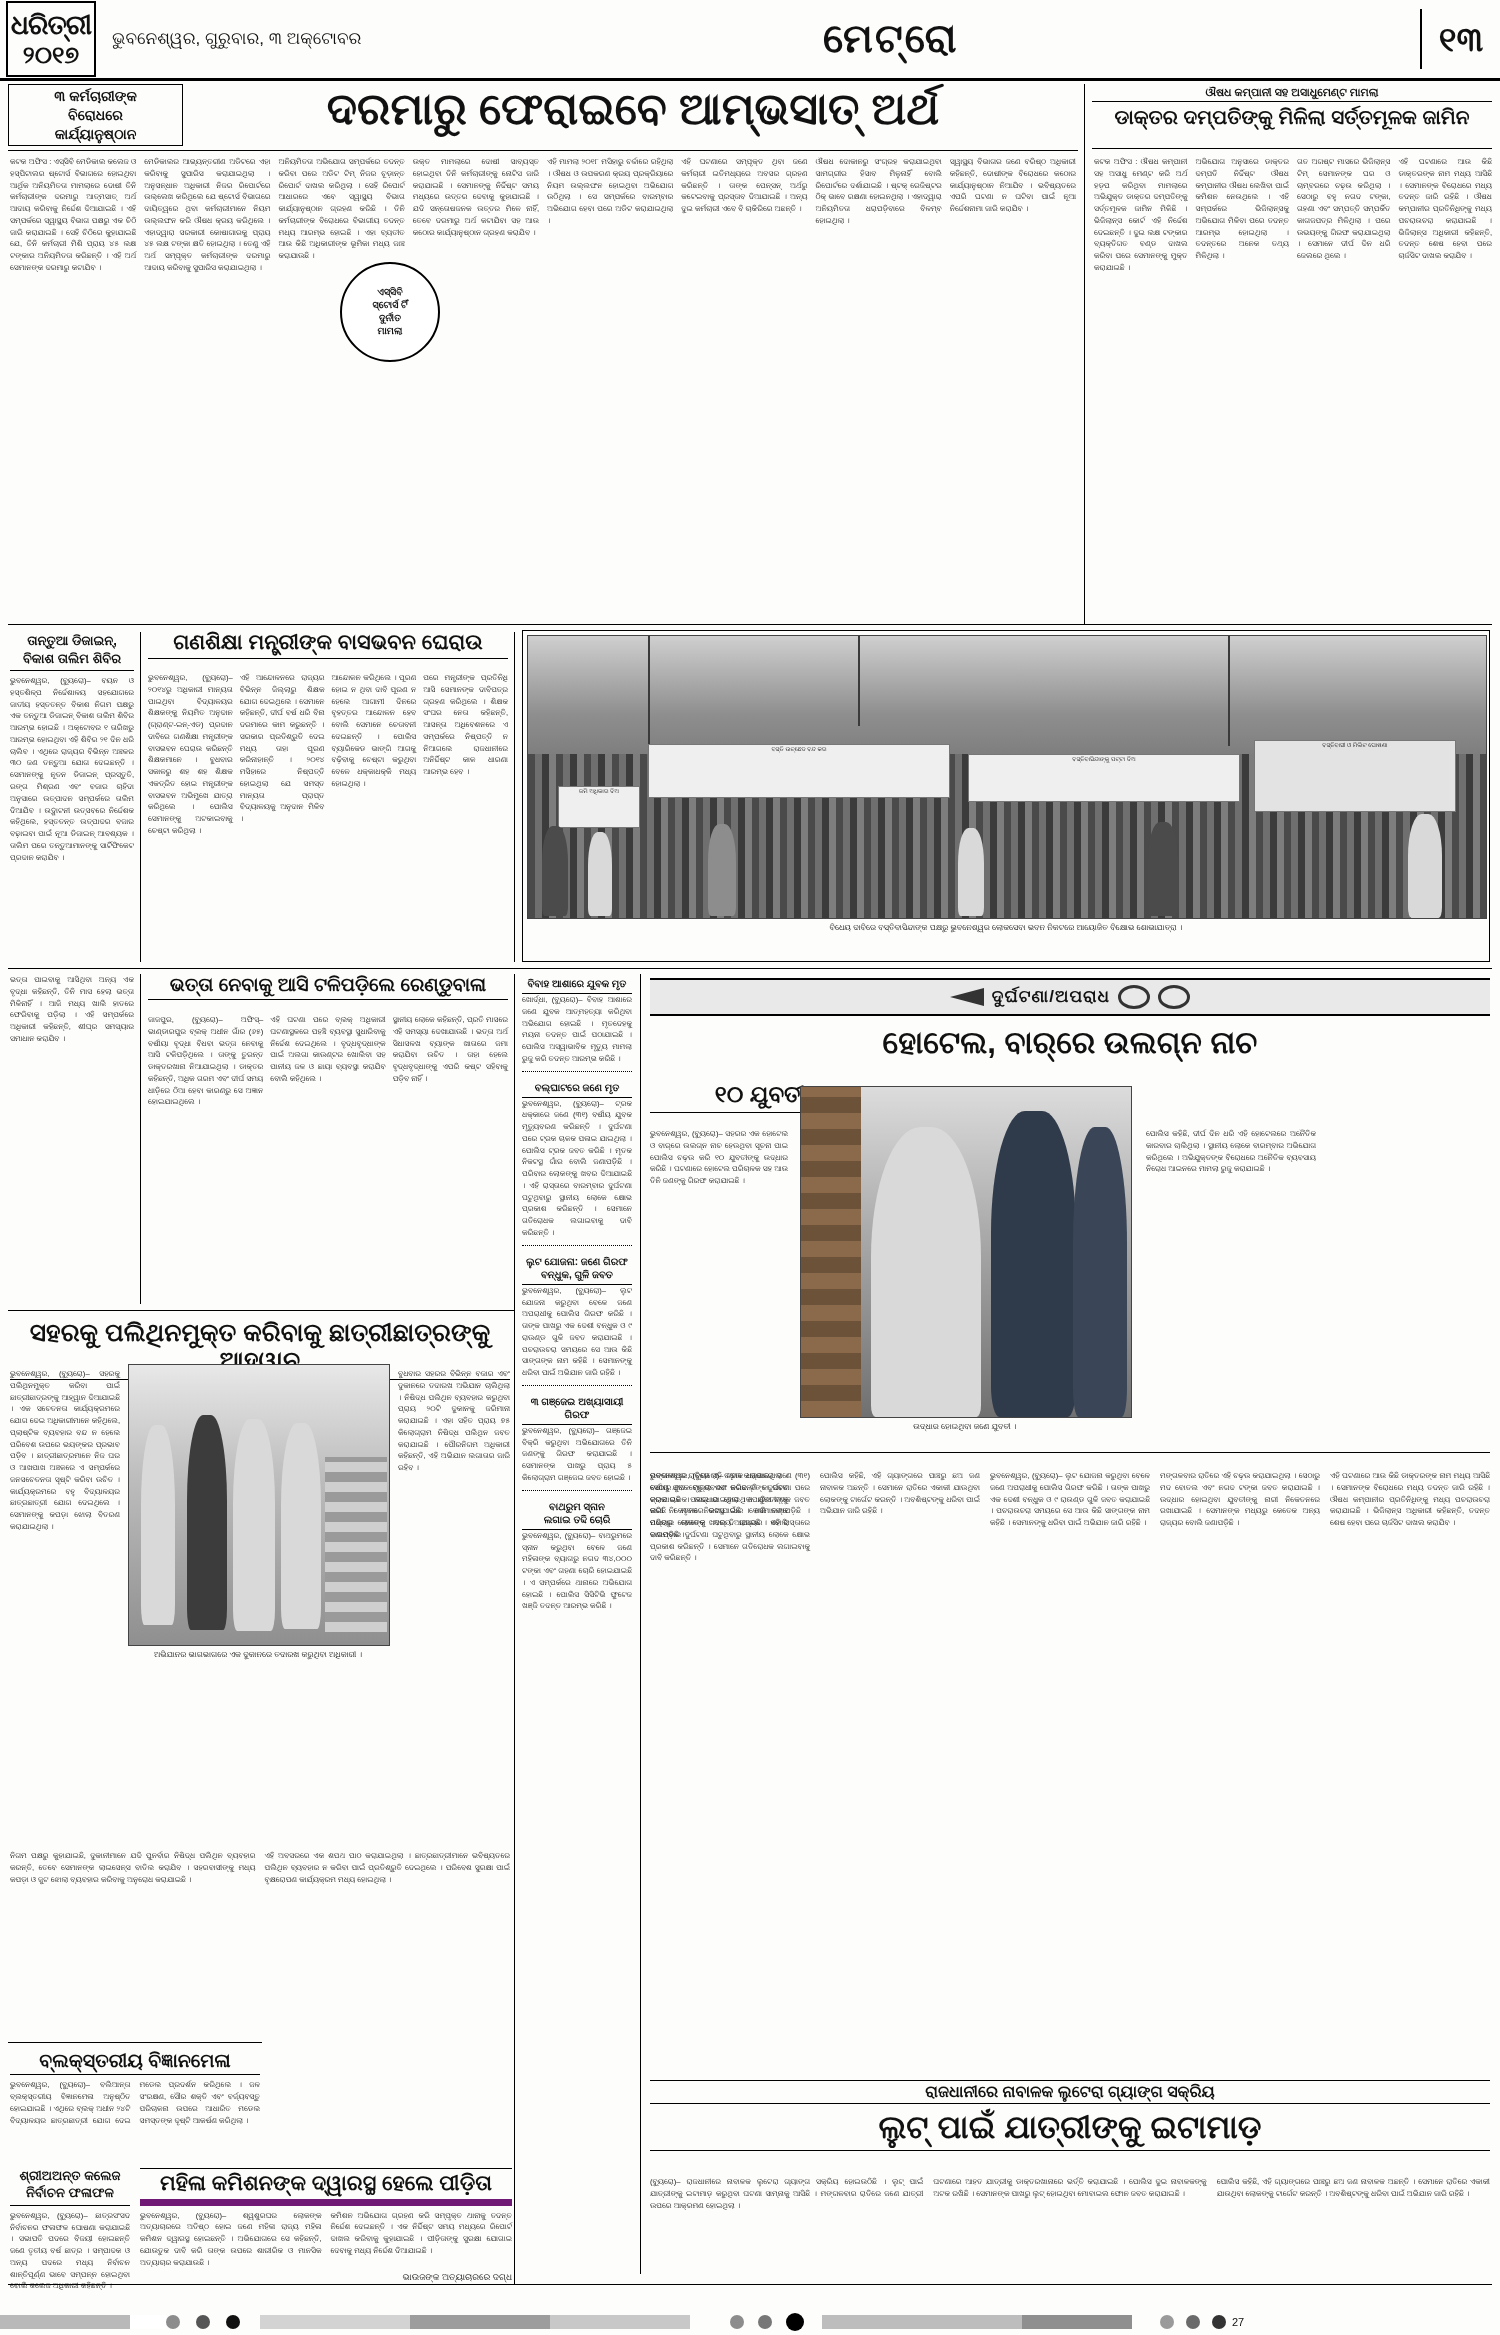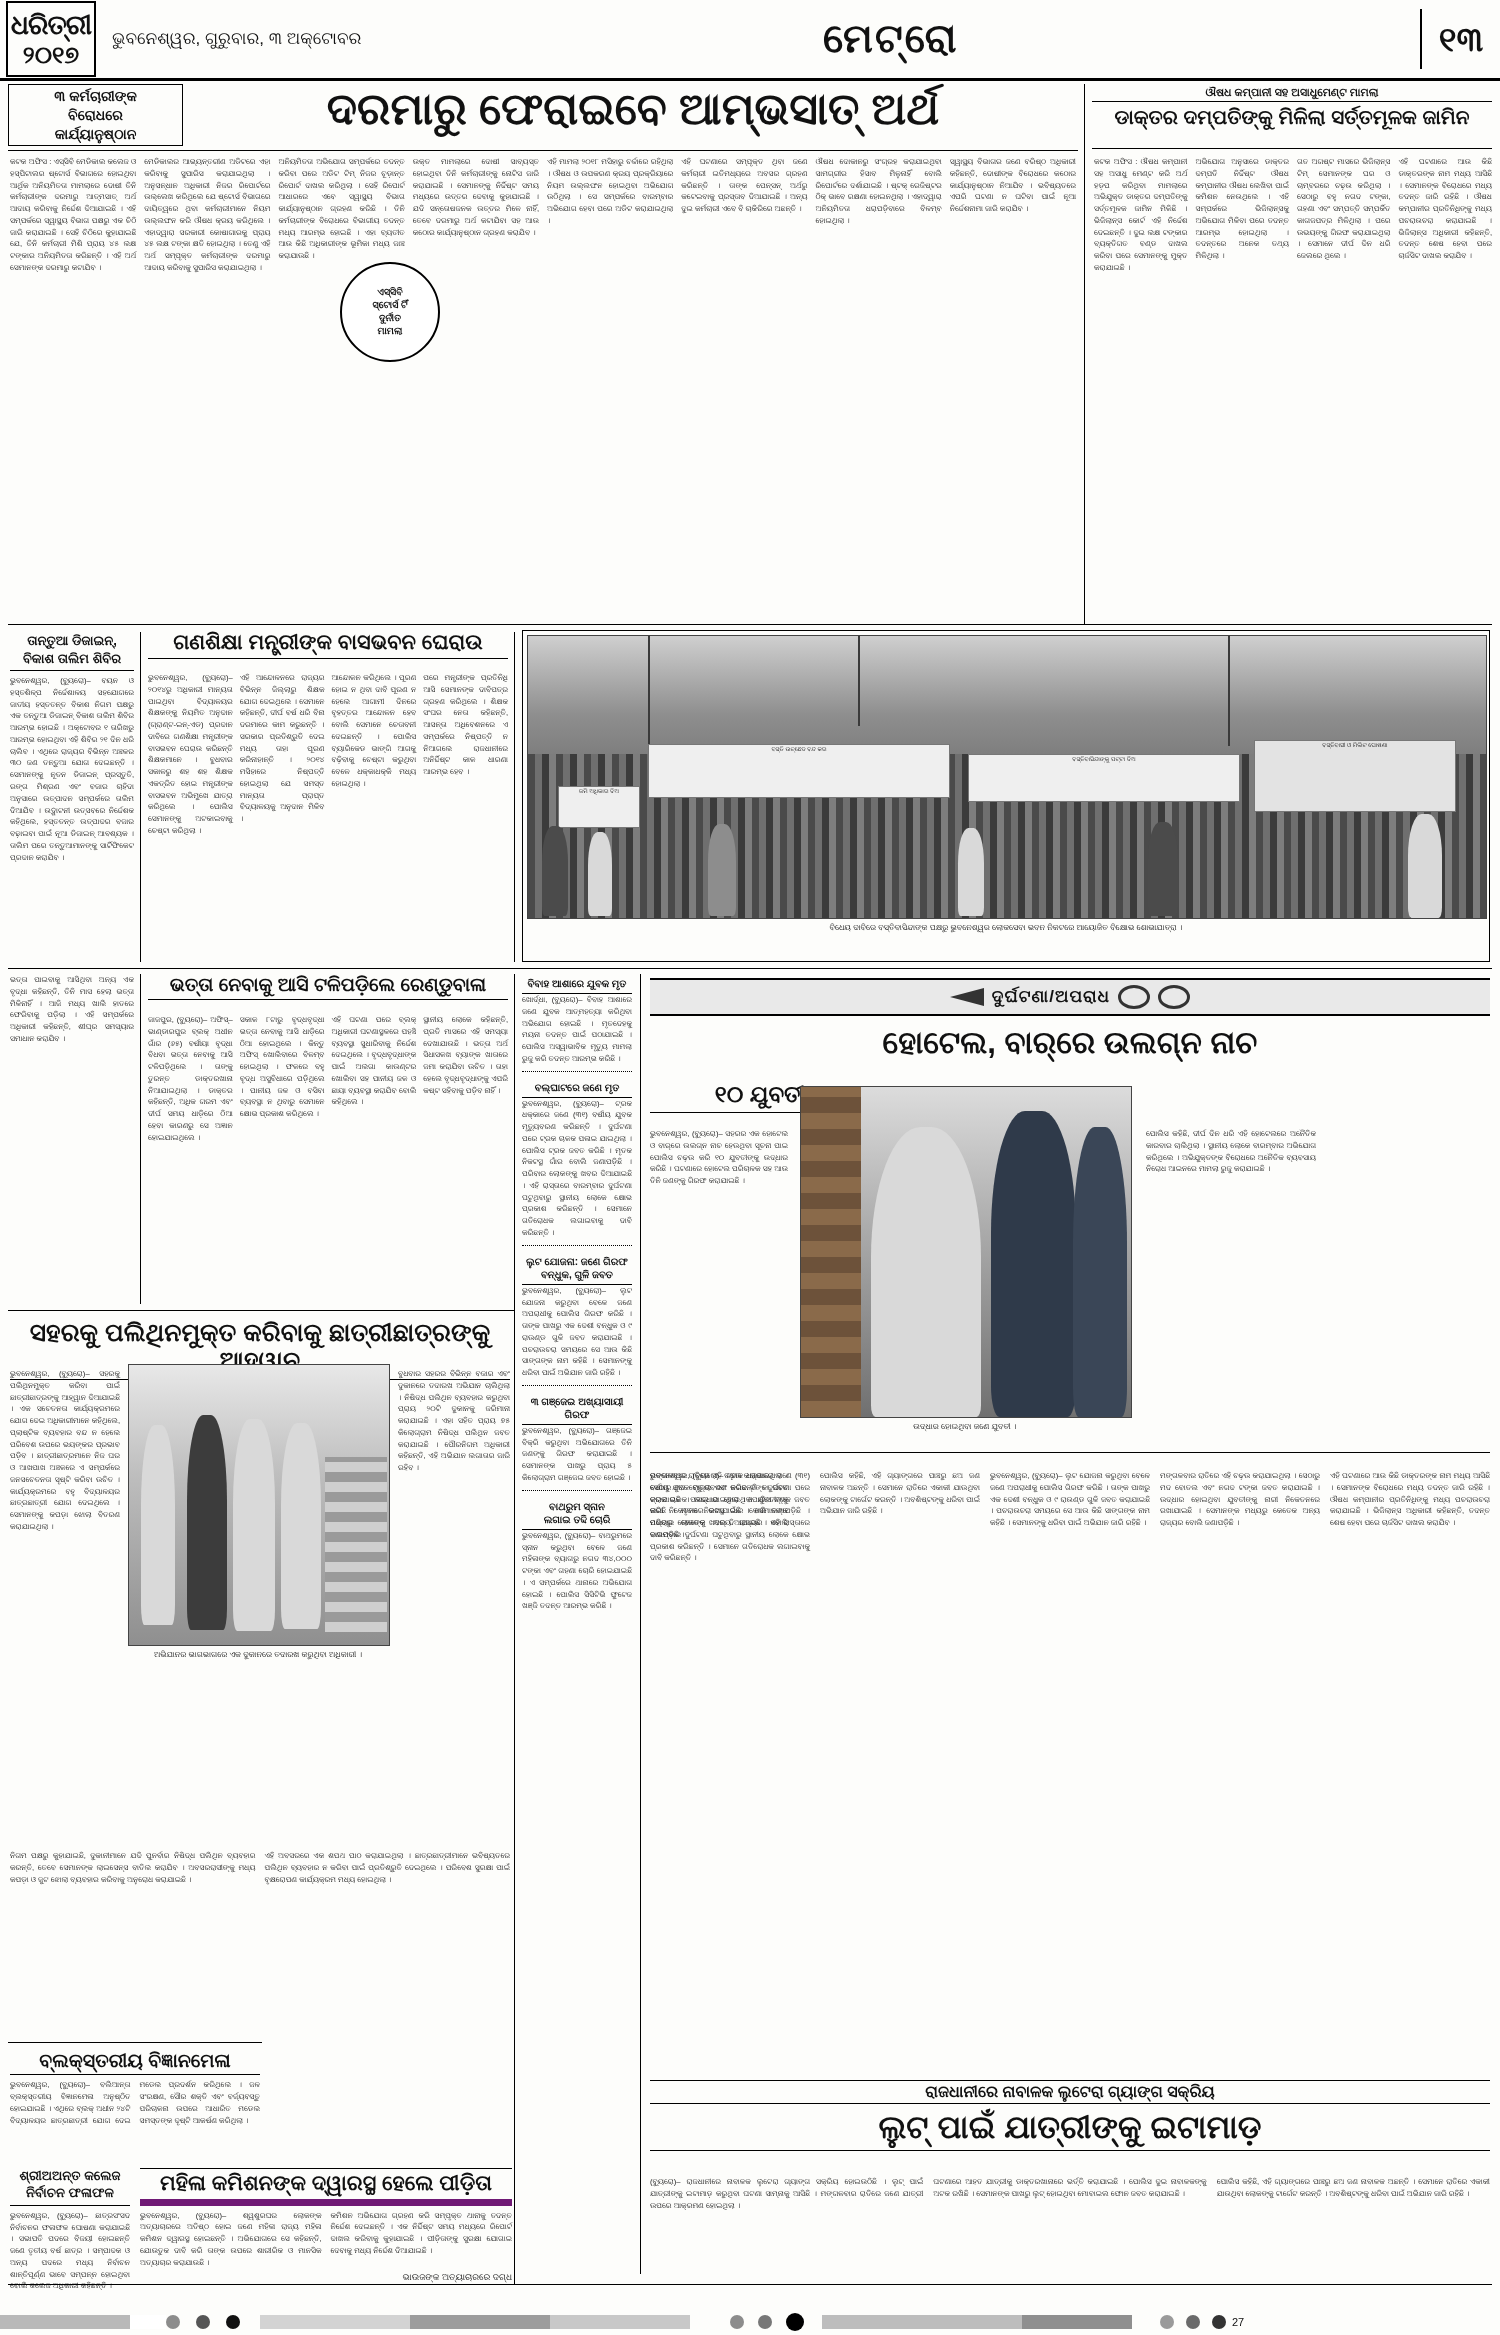--- a/index.html
+++ b/index.html
@@ -175,21 +175,20 @@
     <div class="caption">ବିଧେୟ ଦାବିରେ ବସ୍ତିବାସିନ୍ଦାଙ୍କ ପକ୍ଷରୁ ଭୁବନେଶ୍ୱର ଲୋକସେବା ଭବନ ନିକଟରେ ଆୟୋଜିତ ବିକ୍ଷୋଭ ଶୋଭାଯାତ୍ରା ।</div>
   </div>
 
   <div class="abs" style="left:8px;top:968px;width:1484px;height:1px;background:#000;"></div>
 
   <div class="abs" style="left:148px;top:974px;width:360px;">
     <div class="bigtitle" style="font-size:19px;padding-bottom:4px;border-bottom:1px solid #000;">ଭତ୍ତା ନେବାକୁ ଆସି ଟଳିପଡ଼ିଲେ ରେଣ୍ଡୁବାଳା</div>
   </div>
   <div class="abs cols" style="left:148px;top:1014px;width:360px;height:290px;gap:7px;">
     <div class="col body-txt">ଜାଜପୁର, (ବ୍ୟୁରୋ)– ଅଫିସ୍– ଭାଣ୍ଡାରପୁର ବ୍ଲକ୍ ଅଧୀନ ଗାଁର (୬୫) ବର୍ଷୀୟା ବୃଦ୍ଧା ବିଧବା ଭତ୍ତା ନେବାକୁ ଆସି ଟଳିପଡ଼ିଥିଲେ । ତାଙ୍କୁ ତୁରନ୍ତ ଡାକ୍ତରଖାନା ନିଆଯାଇଥିଲା । ଡାକ୍ତର କହିଛନ୍ତି, ଅଧିକ ଗରମ ଏବଂ ଦୀର୍ଘ ସମୟ ଧାଡ଼ିରେ ଠିଆ ହେବା କାରଣରୁ ସେ ଅଜ୍ଞାନ ହୋଇଯାଇଥିଲେ ।</div>
-    <div class="col body-txt">ସକାଳ ୮ଟାରୁ ବୃଦ୍ଧବୃଦ୍ଧା ଭତ୍ତା ନେବାକୁ ଆସି ଧାଡ଼ିରେ ଠିଆ ହୋଇଥିଲେ । କିନ୍ତୁ ଅଫିସ୍ ଖୋଲିବାରେ ବିଳମ୍ବ ହୋଇଥିଲା । ଫଳରେ ବହୁ ବୃଦ୍ଧ ଅସୁବିଧାରେ ପଡ଼ିଥିଲେ । ପାନୀୟ ଜଳ ଓ ବସିବା ବ୍ୟବସ୍ଥା ନ ଥିବାରୁ ସେମାନେ କ୍ଷୋଭ ପ୍ରକାଶ କରିଥିଲେ ।</div>
     <div class="col body-txt">ଏହି ଘଟଣା ପରେ ବ୍ଲକ୍ ଅଧିକାରୀ ଘଟଣାସ୍ଥଳରେ ପହଞ୍ଚି ବ୍ୟବସ୍ଥା ସୁଧାରିବାକୁ ନିର୍ଦ୍ଦେଶ ଦେଇଥିଲେ । ବୃଦ୍ଧବୃଦ୍ଧାଙ୍କ ପାଇଁ ଅଲଗା କାଉଣ୍ଟର ଖୋଲିବା ସହ ପାନୀୟ ଜଳ ଓ ଛାୟା ବ୍ୟବସ୍ଥା କରାଯିବ ବୋଲି କହିଥିଲେ ।</div>
     <div class="col body-txt">ସ୍ଥାନୀୟ ଲୋକେ କହିଛନ୍ତି, ପ୍ରତି ମାସରେ ଏହି ସମସ୍ୟା ଦେଖାଯାଉଛି । ଭତ୍ତା ଅର୍ଥ ସିଧାସଳଖ ବ୍ୟାଙ୍କ ଖାତାରେ ଜମା କରାଯିବା ଉଚିତ । ତାହା ହେଲେ ବୃଦ୍ଧବୃଦ୍ଧାଙ୍କୁ ଏପରି କଷ୍ଟ ସହିବାକୁ ପଡ଼ିବ ନାହିଁ ।</div>
   </div>
 
   <div class="abs body-txt" style="left:10px;top:974px;width:124px;height:330px;">ଭତ୍ତା ପାଇବାକୁ ଆସିଥିବା ଅନ୍ୟ ଏକ ବୃଦ୍ଧା କହିଛନ୍ତି, ତିନି ମାସ ହେଲା ଭତ୍ତା ମିଳିନାହିଁ । ଆଜି ମଧ୍ୟ ଖାଲି ହାତରେ ଫେରିବାକୁ ପଡ଼ିଲା । ଏହି ସମ୍ପର୍କରେ ଅଧିକାରୀ କହିଛନ୍ତି, ଶୀଘ୍ର ସମସ୍ୟାର ସମାଧାନ କରାଯିବ ।</div>
   <div class="abs" style="left:140px;top:974px;width:1px;height:330px;background:#000;"></div>
   <div class="abs" style="left:514px;top:974px;width:1px;height:1310px;background:#000;"></div>
 
   <div class="abs" style="left:8px;top:1310px;width:506px;height:1px;background:#000;"></div>
 
@@ -207,21 +206,21 @@
       <div class="pp light" style="left:104px;top:54px;width:42px;height:212px;"></div>
       <div class="pp light" style="left:152px;top:58px;width:40px;height:206px;"></div>
       <div style="position:absolute;left:196px;top:92px;width:62px;height:175px;background:repeating-linear-gradient(0deg,#cfcfcf 0 10px,#9a9a9a 10px 20px);"></div>
     </div>
     <div class="caption">ଅଭିଯାନର ଭାଗଭାଗରେ ଏକ ଦୁକାନରେ ତଦାରଖ କରୁଥିବା ଅଧିକାରୀ ।</div>
   </div>
 
   <div class="abs body-txt" style="left:398px;top:1368px;width:112px;height:470px;">ବୁଧବାର ସହରର ବିଭିନ୍ନ ବଜାର ଏବଂ ଦୁକାନରେ ତଦାରଖ ଅଭିଯାନ ଚାଲିଥିଲା । ନିଷିଦ୍ଧ ପଲିଥିନ ବ୍ୟବହାର କରୁଥିବା ପ୍ରାୟ ୨୦ଟି ଦୁକାନକୁ ଜରିମାନା କରାଯାଇଛି । ଏହା ସହିତ ପ୍ରାୟ ୭୫ କିଲୋଗ୍ରାମ ନିଷିଦ୍ଧ ପଲିଥିନ ଜବତ କରାଯାଇଛି । ପୌରନିଗମ ଅଧିକାରୀ କହିଛନ୍ତି, ଏହି ଅଭିଯାନ ଲଗାତାର ଜାରି ରହିବ ।</div>
 
   <div class="abs cols" style="left:10px;top:1850px;width:500px;height:190px;gap:9px;">
-    <div class="col body-txt">ନିଗମ ପକ୍ଷରୁ କୁହାଯାଇଛି, ଦୁକାନୀମାନେ ଯଦି ପୁନର୍ବାର ନିଷିଦ୍ଧ ପଲିଥିନ ବ୍ୟବହାର କରନ୍ତି, ତେବେ ସେମାନଙ୍କ ଲାଇସେନ୍ସ ବାତିଲ କରାଯିବ । ଅବସରରାସୀଙ୍କୁ ମଧ୍ୟ କପଡ଼ା ଓ ଜୁଟ ଝୋଲା ବ୍ୟବହାର କରିବାକୁ ଅନୁରୋଧ କରାଯାଇଛି ।</div>
+    <div class="col body-txt">ନିଗମ ପକ୍ଷରୁ କୁହାଯାଇଛି, ଦୁକାନୀମାନେ ଯଦି ପୁନର୍ବାର ନିଷିଦ୍ଧ ପଲିଥିନ ବ୍ୟବହାର କରନ୍ତି, ତେବେ ସେମାନଙ୍କ ଲାଇସେନ୍ସ ବାତିଲ କରାଯିବ । ସହରବାସୀଙ୍କୁ ମଧ୍ୟ କପଡ଼ା ଓ ଜୁଟ ଝୋଲା ବ୍ୟବହାର କରିବାକୁ ଅନୁରୋଧ କରାଯାଇଛି ।</div>
     <div class="col body-txt">ଏହି ଅବସରରେ ଏକ ଶପଥ ପାଠ କରାଯାଇଥିଲା । ଛାତ୍ରଛାତ୍ରୀମାନେ ଭବିଷ୍ୟତରେ ପଲିଥିନ ବ୍ୟବହାର ନ କରିବା ପାଇଁ ପ୍ରତିଶ୍ରୁତି ଦେଇଥିଲେ । ପରିବେଶ ସୁରକ୍ଷା ପାଇଁ ବୃକ୍ଷରୋପଣ କାର୍ଯ୍ୟକ୍ରମ ମଧ୍ୟ ହୋଇଥିଲା ।</div>
   </div>
 
   <div class="abs" style="left:8px;top:2042px;width:254px;height:1px;background:#000;"></div>
 
   <div class="abs" style="left:10px;top:2050px;width:250px;">
     <div class="bigtitle" style="font-size:19px;padding-bottom:3px;border-bottom:1px solid #000;">ବ୍ଲକ୍‌ସ୍ତରୀୟ ବିଜ୍ଞାନମେଳା</div>
     <div class="body-txt" style="margin-top:4px;column-count:2;column-gap:9px;">ଭୁବନେଶ୍ୱର, (ବ୍ୟୁରୋ)– ବଲିଆନ୍ତା ବ୍ଲକ୍‌ସ୍ତରୀୟ ବିଜ୍ଞାନମେଳା ଅନୁଷ୍ଠିତ ହୋଇଯାଇଛି । ଏଥିରେ ବ୍ଲକ୍ ଅଧୀନ ୨୪ଟି ବିଦ୍ୟାଳୟର ଛାତ୍ରଛାତ୍ରୀ ଯୋଗ ଦେଇ ମଡେଲ ପ୍ରଦର୍ଶନ କରିଥିଲେ । ଜଳ ସଂରକ୍ଷଣ, ସୌର ଶକ୍ତି ଏବଂ ବର୍ଜ୍ୟବସ୍ତୁ ପରିଚାଳନା ଉପରେ ଆଧାରିତ ମଡେଲ ସମସ୍ତଙ୍କ ଦୃଷ୍ଟି ଆକର୍ଷଣ କରିଥିଲା ।</div>
   </div>
 

